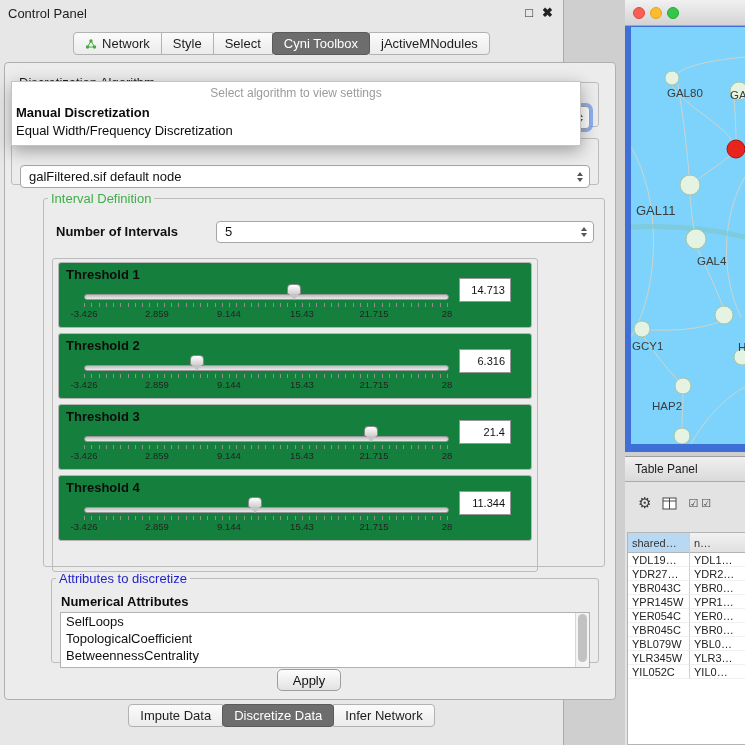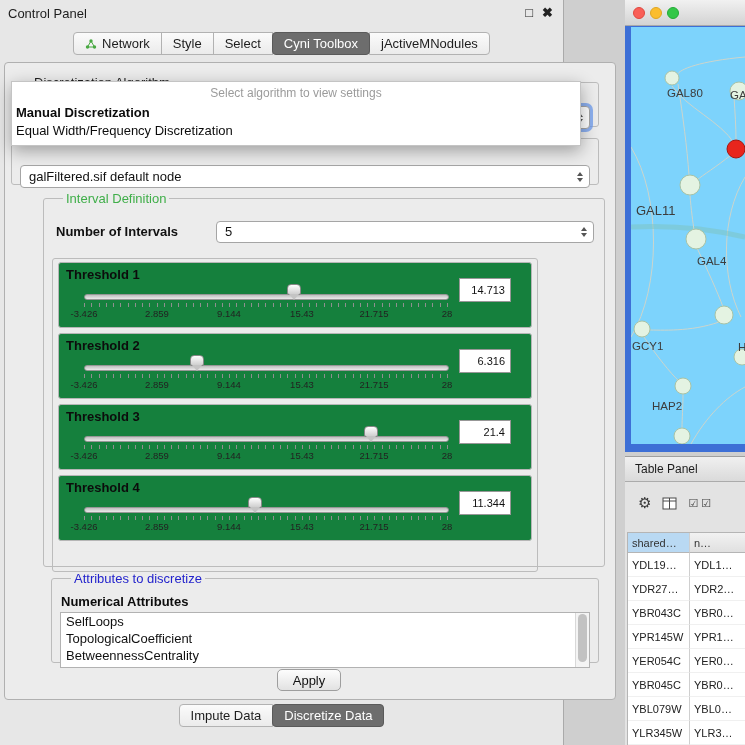--- a/index.html
+++ b/index.html
@@ -25,21 +25,21 @@
   .seg:first-child{border-radius:4px 0 0 4px;margin-left:0;}
   .seg:last-child{border-radius:0 4px 4px 0;}
   .seg.selected{background:var(--selected-tab-bg,#6d6d6d);color:#fff;border-color:#5a5a5a;
                 border-radius:4px;position:relative;z-index:1;}
 
   .panel-body{position:absolute;left:4px;top:62px;width:612px;height:638px;
               background:#ececec;border:1px solid #b0b0b0;border-radius:4px;box-sizing:border-box;}
 
   fieldset.group{position:absolute;border:1px solid #bcbcbc;border-radius:3px;margin:0;padding:0;
                  box-sizing:border-box;background:transparent;}
-  legend{font-size:13px;padding:0 3px;margin-left:19px;color:#1d1d1d;white-space:nowrap;}
+  legend{font-size:13px;padding:0 3px;margin-left:4px;color:#1d1d1d;white-space:nowrap;}
   .legend-green{color:var(--green-label,#3fae49);}
   .legend-blue{color:var(--blue-label,#2323cc);}
 
   
   .combo{display:flex;align-items:center;background:#fff;border:1px solid #a5a5a5;border-radius:4px;
          height:23px;box-sizing:border-box;padding:0 6px 0 8px;font-size:13px;color:#111;cursor:pointer;}
   .combo-text{flex:1;white-space:nowrap;overflow:hidden;}
   .combo-arrows{display:flex;flex-direction:column;align-items:center;margin-left:6px;}
   .combo-arrows i{display:block;width:0;height:0;border-left:3.5px solid transparent;border-right:3.5px solid transparent;}
   .combo-arrows .up{border-bottom:4px solid #555;margin-bottom:2px;}
@@ -118,21 +118,21 @@
   .table-header-bar span{font-size:12px;color:#1d1d1d;line-height:24px;margin-left:10px;}
 
   .table-body{position:absolute;left:0;top:482px;width:120px;bottom:0;background:#e3e3e3;}
   .tp-toolbar{position:absolute;left:0;top:0;width:100%;height:42px;display:flex;align-items:center;
               gap:11px;padding-left:13px;box-sizing:border-box;}
   .gear{font-size:15px;color:#3a3a3a;cursor:pointer;}
   .check-icons{font-size:11px;color:#3a3a3a;letter-spacing:3px;cursor:pointer;}
 
   .data-table{position:absolute;left:2px;top:50px;right:0;bottom:0;background:#fff;
               border:1px solid #b5b5b5;border-right:0;box-sizing:border-box;}
-  .tr{display:flex;height:24px;}
+  .tr{display:flex;height:14px;}
   .tr.head{height:20px;}
   .cell{box-sizing:border-box;font-size:11px;padding-left:4px;overflow:hidden;white-space:nowrap;
         border-right:1px solid #cfcfcf;display:flex;align-items:center;color:#222;cursor:default;}
   .c1{width:62px;}
   .c2{flex:1;border-right:none;}
   .head .cell{background:linear-gradient(#f2f2f2,#e0e0e0);border-bottom:1px solid #b5b5b5;color:#333;}
   .head .cell.sel{background:var(--selected-header-bg,#b9d9f3);}
   .tr.data .cell{border-bottom:1px solid #f0f0f0;}
 </style>
 </head>
@@ -288,20 +288,23 @@
 
     <button class="apply-btn">Apply</button>
   </div>
 
   <div class="seg-tabs bottom">
     <div class="seg">
         <span>Impute Data</span>
       </div>
     <div class="seg selected">
         <span>Discretize Data</span>
+      </div>
+    <div class="seg">
+        <span>Infer Network</span>
       </div>
   </div>
 </div>
 
 <div class="right-col">
   <div class="network-window">
     <div class="mac-titlebar">
       <span class="light red"></span>
       <span class="light yellow"></span>
       <span class="light green"></span>

